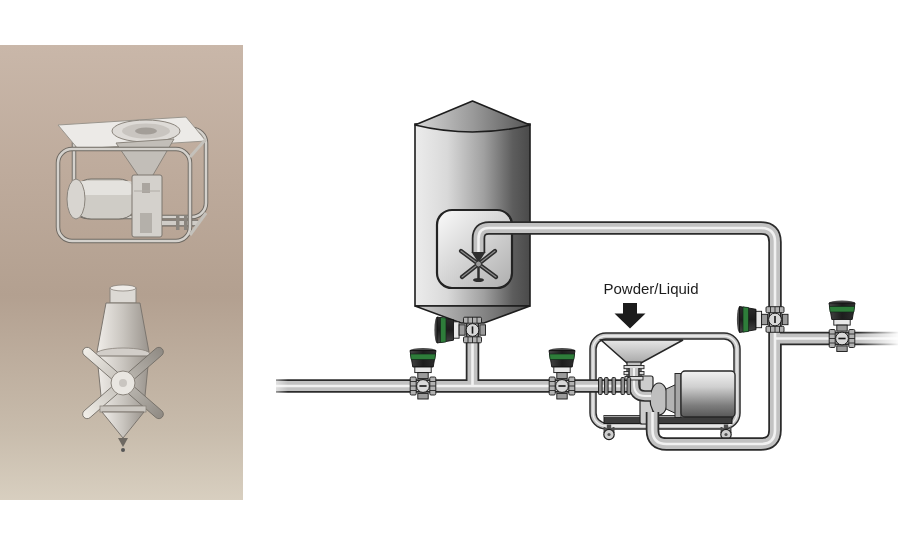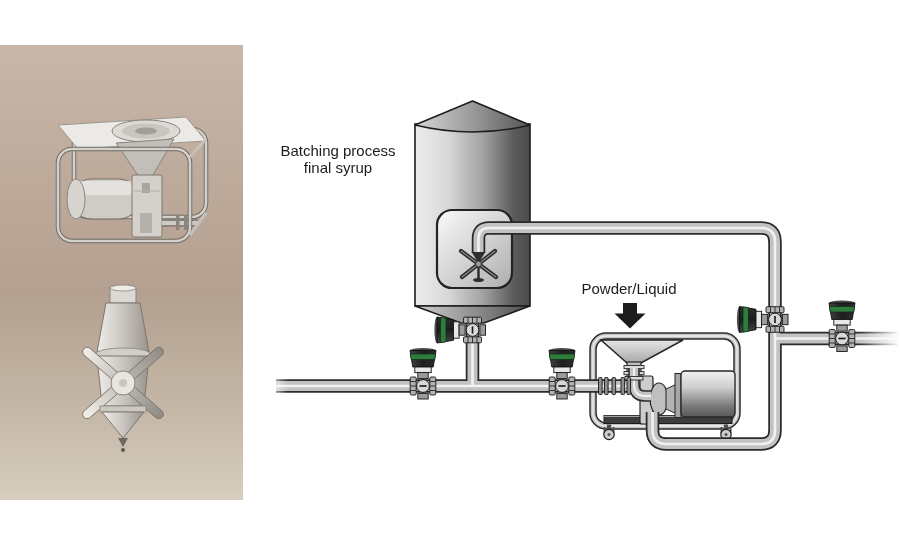--- a/index.html
+++ b/index.html
@@ -4,21 +4,21 @@
 <style>
   html,body{margin:0;padding:0;background:#ffffff;}
   .stage{position:relative;width:900px;height:550px;background:#ffffff;overflow:hidden;
          font-family:"Liberation Sans",sans-serif;}
   .left-panel{position:absolute;left:0;top:45px;width:243px;height:455px;
       background:linear-gradient(180deg,#c9b7a9 0%,#bdaa9b 30%,#b3a090 55%,#c8bcac 85%,#d8cfc0 100%);}
   .photo{position:absolute;}
   .diagram{position:absolute;left:244px;top:0;width:656px;height:550px;}
   .lbl{position:absolute;font-size:15px;line-height:17px;color:#1c1c1c;text-align:center;font-weight:400;}
   .tank-lbl{left:268px;top:142px;width:140px;}
-  .inlet-lbl{left:559px;top:280px;width:140px;}
+  .inlet-lbl{left:581px;top:280px;width:140px;}
   
   .po{stroke:#2b2b2b;stroke-width:13.5;fill:none;}
   .pf{stroke:#c2c2c2;stroke-width:10;fill:none;}
   .ph{stroke:#f1f1f1;stroke-width:2.6;fill:none;}
   .poe{stroke:#2b2b2b;stroke-width:11.5;fill:none;}
   .pfe{stroke:#c2c2c2;stroke-width:8.4;fill:none;}
   .phe{stroke:#f1f1f1;stroke-width:2;fill:none;}
 </style>
 </head>
 <body>
@@ -247,19 +247,15 @@
     <use href="#valveV" transform="translate(842,338.5)"></use>
     <use href="#valveV" transform="translate(775,319.5) rotate(-90)"></use>
     <use href="#valveV" transform="translate(472.5,330) rotate(-90)"></use>
 
     <rect x="264" y="376" width="24" height="20" fill="url(#fadeL)"></rect>
     <rect x="858" y="328" width="42" height="21" fill="url(#fadeR)"></rect>
 
     <path d="M623,303 H637 V313.5 H645.5 L630,328.5 L614.5,313.5 H623 Z" fill="#1c1c1c"></path>
   </svg>
 
-  <div class="lbl tank-lbl">
-    <div>Batching process</div>
-    <div>final syrup</div>
-  </div>
   <div class="lbl inlet-lbl">Powder/Liquid</div>
 
 </div>
 
 </body></html>

